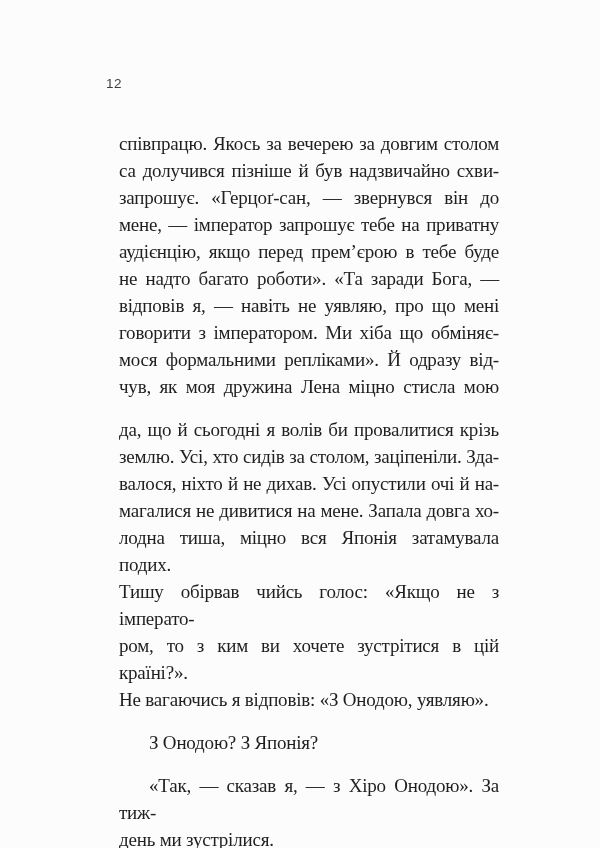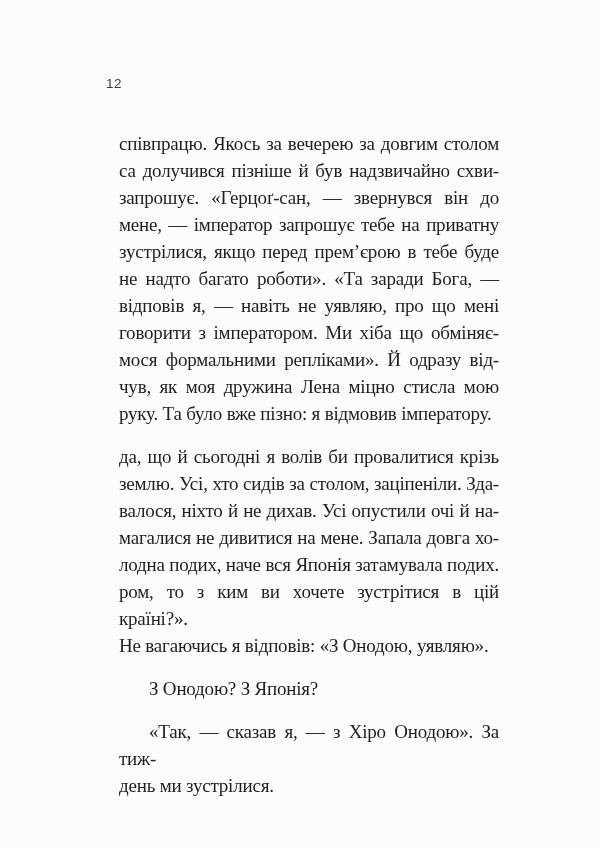--- a/index.html
+++ b/index.html
@@ -59,34 +59,34 @@
 <body>
 
 <div class="book-page">
   <div class="page-number">12</div>
   <div class="text-block">
       <div class="para">
         <div class="line just">співпрацю. Якось за вечерею за довгим столом</div>
         <div class="line just">са долучився пізніше й був надзвичайно схви-</div>
         <div class="line just">запрошує. «Герцоґ-сан, — звернувся він до</div>
         <div class="line just">мене, — імператор запрошує тебе на приватну</div>
-        <div class="line just">зустрілися, якщо перед прем’єрою в тебе буде</div>
+        <div class="line just">аудієнцію, якщо перед прем’єрою в тебе буде</div>
         <div class="line just">не надто багато роботи». «Та заради Бога, —</div>
         <div class="line just">відповів я, — навіть не уявляю, про що мені</div>
         <div class="line just">говорити з імператором. Ми хіба що обміняє-</div>
         <div class="line just">мося формальними репліками». Й одразу від-</div>
         <div class="line just">чув, як моя дружина Лена міцно стисла мою</div>
-        <div class="line">руку. Та було вже пізно: я відмовив імператору.</div>
       </div>
       <div class="para">
         <div class="line just">да, що й сьогодні я волів би провалитися крізь</div>
         <div class="line just">землю. Усі, хто сидів за столом, заціпеніли. Зда-</div>
         <div class="line just">валося, ніхто й не дихав. Усі опустили очі й на-</div>
         <div class="line just">магалися не дивитися на мене. Запала довга хо-</div>
-        <div class="line just">лодна подих, наче вся Японія затамувала подих.</div>
+        <div class="line just">лодна тиша, міцно вся Японія затамувала подих.</div>
+        <div class="line just">Тишу обірвав чийсь голос: «Якщо не з імперато-</div>
         <div class="line just">ром, то з ким ви хочете зустрітися в цій країні?».</div>
         <div class="line">Не вагаючись я відповів: «З Онодою, уявляю».</div>
       </div>
       <div class="para">
         <div class="line indent">З Онодою? З Японія?</div>
       </div>
       <div class="para">
         <div class="line just indent">«Так, — сказав я, — з Хіро Онодою». За тиж-</div>
         <div class="line">день ми зустрілися.</div>
       </div>

